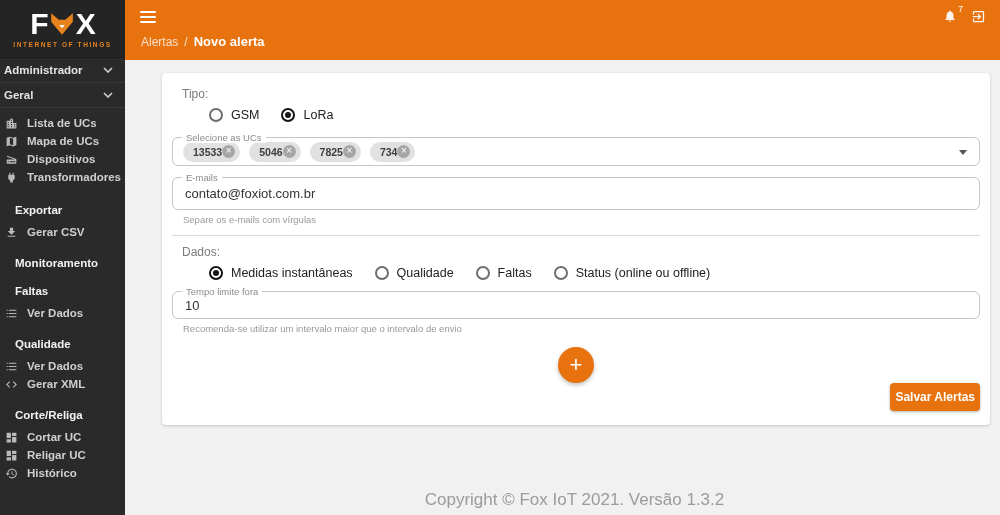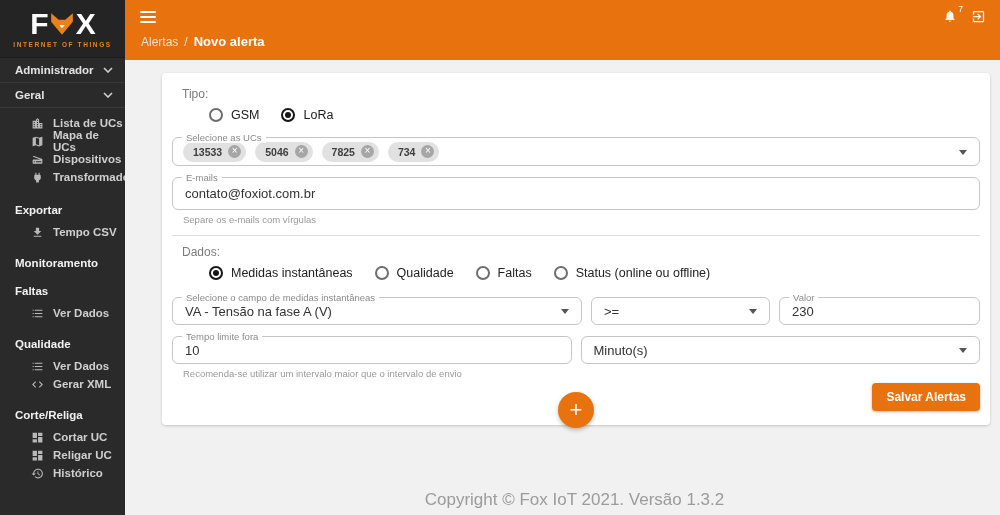--- a/index.html
+++ b/index.html
@@ -11,26 +11,26 @@
   .sidebar { position:absolute; left:0; top:0; width:125px; height:515px;
              background:#2a2a2a; overflow:hidden; z-index:3; }
   .logo { height:58px; background:#242424; display:flex; flex-direction:column;
           align-items:center; justify-content:center; cursor:pointer; border-bottom:1px solid #1c1c1c; }
   .logo-row { display:flex; align-items:center; line-height:1; }
   .logo-letter { color:#fff; font-size:30px; font-weight:bold; letter-spacing:-1px; }
   .logo-fox { width:26px; height:26px; margin:0 1px; display:flex; }
   .logo-sub { color:#e8821d; font-size:6.5px; font-weight:bold; letter-spacing:1.6px; margin-top:2px; white-space:nowrap; }
 
   .nav-toggle { height:25px; display:flex; align-items:center; justify-content:space-between;
-                padding:0 12px 0 15px; color:#e3e3e3; font-size:11.5px; font-weight:bold;
+                padding:0 12px 0 4px; color:#e3e3e3; font-size:11.5px; font-weight:bold;
                 border-bottom:1px solid #383838; cursor:pointer; }
   .nav-toggle.no-border { border-bottom:none; margin-top:10px; height:28px; }
   .chev { display:flex; }
   .submenu { padding:6px 0 2px 0; }
-  .nav-item { height:18px; display:flex; align-items:center; gap:9px; padding-left:31px;
+  .nav-item { height:18px; display:flex; align-items:center; gap:9px; padding-left:5px;
               color:#cfcfcf; font-size:11.5px; font-weight:bold; cursor:pointer; }
   .nav-item .ni-icon { width:13px; height:13px; display:flex; color:#b9b9b9; flex:none; }
   .nav-item .ni-icon svg { width:13px; height:13px; }
   .sec-title { color:#f2f2f2; font-size:11.5px; font-weight:bold; padding-left:15px; margin-top:16px; margin-bottom:7px; }
 
   
   .topbar { position:absolute; left:125px; top:0; right:0; height:60px; background:#e8720e; z-index:2; }
   .topbar-row { display:flex; align-items:center; padding:9px 14px 0 15px; }
   .menu-icon { display:flex; flex-direction:column; gap:3px; cursor:pointer; }
   .menu-icon i { display:block; width:16px; height:2px; background:#fff; border-radius:1px; }
@@ -63,21 +63,21 @@
             font-size:9.5px; color:#8b8b8b; white-space:nowrap; }
   .tf-value { font-size:13px; color:#333; padding:0 12px; display:flex; align-items:center; height:100%; }
   .tf input { border:none; outline:none; width:100%; height:100%; padding:0 12px;
               font-size:13px; color:#333; font-family:"Liberation Sans",sans-serif; background:transparent; }
   .caret { position:absolute; right:12px; top:50%; margin-top:-2px; width:0; height:0;
            border-left:4px solid transparent; border-right:4px solid transparent; border-top:5px solid #555; }
 
   .ucs-field { margin-top:15px; height:29px; cursor:pointer; }
   .chips { display:flex; align-items:center; gap:9px; height:100%; padding:0 10px; }
   .chip { background:#e1e1e1; border-radius:11px; height:20px; display:flex; align-items:center;
-          gap:6px; padding:0 5px 0 10px; }
+          padding:0 5px 0 10px; }
   .chip-txt { font-size:10.5px; color:#3d3d3d; font-weight:bold; }
   .chip-x { width:13px; height:13px; border-radius:50%; background:#a6a6a6; color:#fff;
             font-size:10px; line-height:12px; text-align:center; cursor:pointer; }
 
   .emails-field { margin-top:11px; height:33px; }
   .helper { font-size:9.5px; color:#999; margin:4px 0 0 11px; }
   .divider { border-top:1px solid #dcdcdc; margin:10px 0 0 0; }
   .dados-label { margin-top:9px; }
 
   .row { display:flex; margin:17px 0 0 0; gap:9px; }
@@ -88,21 +88,21 @@
   .w-half { flex:1; }
   .select { cursor:pointer; }
   .select .tf-value { padding-right:26px; }
   .row2 { margin-top:11px; }
 
   .fab-row { display:flex; justify-content:center; margin-top:13px; }
   .fab { width:36px; height:36px; border-radius:50%; border:none; background:#e8720e; color:#fff;
          font-size:22px; line-height:34px; text-align:center; cursor:pointer;
          box-shadow:0 2px 4px rgba(0,0,0,.25); font-family:"Liberation Sans",sans-serif; }
   .save-btn { position:absolute; right:10px; bottom:14px; background:#e8720e; color:#fff;
-              border:none; border-radius:4px; padding:7px 14px; font-size:12px; font-weight:bold;
+              border:none; border-radius:4px; padding:7px 5px; font-size:12px; font-weight:bold;
               cursor:pointer; box-shadow:0 1px 3px rgba(0,0,0,.3); font-family:"Liberation Sans",sans-serif; }
 
   .footer { position:absolute; left:0; right:0; bottom:5px; text-align:center;
             color:#9b9b9b; font-size:17px; }
 </style>
 </head>
 <body>
 
 <div class="app">
 
@@ -173,21 +173,21 @@
       </div>
     </div>
 
     <div class="sec-title">Exportar</div>
     <div class="nav-item">
       <span class="ni-icon">
         <svg viewBox="0 0 24 24" fill="currentColor">
             <path d="M19 9h-4V3H9v6H5l7 7 7-7zM5 18v2h14v-2H5z"></path>
           </svg>
       </span>
-      <span>Tempo CSV</span>
+      <span>Gerar CSV</span>
     </div>
 
     <div class="sec-title">Monitoramento</div>
 
     <div class="sec-title">Faltas</div>
     <div class="nav-item">
       <span class="ni-icon">
         <svg viewBox="0 0 24 24" fill="currentColor">
             <path d="M3 5h2v2H3zM7 5h14v2H7zM3 11h2v2H3zM7 11h14v2H7zM3 17h2v2H3zM7 17h14v2H7z"></path>
           </svg>
@@ -327,45 +327,26 @@
         <label class="radio-opt">
           <span class="radio"></span>
           <span class="radio-txt">Faltas</span>
         </label>
         <label class="radio-opt">
           <span class="radio"></span>
           <span class="radio-txt">Status (online ou offline)</span>
         </label>
       </div>
 
-      <div class="row">
-        <div class="tf select w-big">
-          <span class="tf-lbl">Selecione o campo de medidas instantâneas</span>
-          <span class="tf-value">VA - Tensão na fase A (V)</span>
-          <span class="caret"></span>
-        </div>
-        <div class="tf select w-mid">
-          <span class="tf-value">&gt;=</span>
-          <span class="caret"></span>
-        </div>
-        <div class="tf w-val">
-          <span class="tf-lbl">Valor</span>
-          <input type="text" value="230" style="">
-        </div>
-      </div>
 
       <div class="row row2">
         <div class="tf w-half">
           <span class="tf-lbl">Tempo limite fora</span>
           <input type="text" value="10" style="">
         </div>
-        <div class="tf select w-half">
-          <span class="tf-value">Minuto(s)</span>
-          <span class="caret"></span>
-        </div>
       </div>
       <div class="helper">Recomenda-se utilizar um intervalo maior que o intervalo de envio</div>
 
       <div class="fab-row">
         <button class="fab">+</button>
       </div>
 
       <button class="save-btn">Salvar Alertas</button>
     </div>
 

